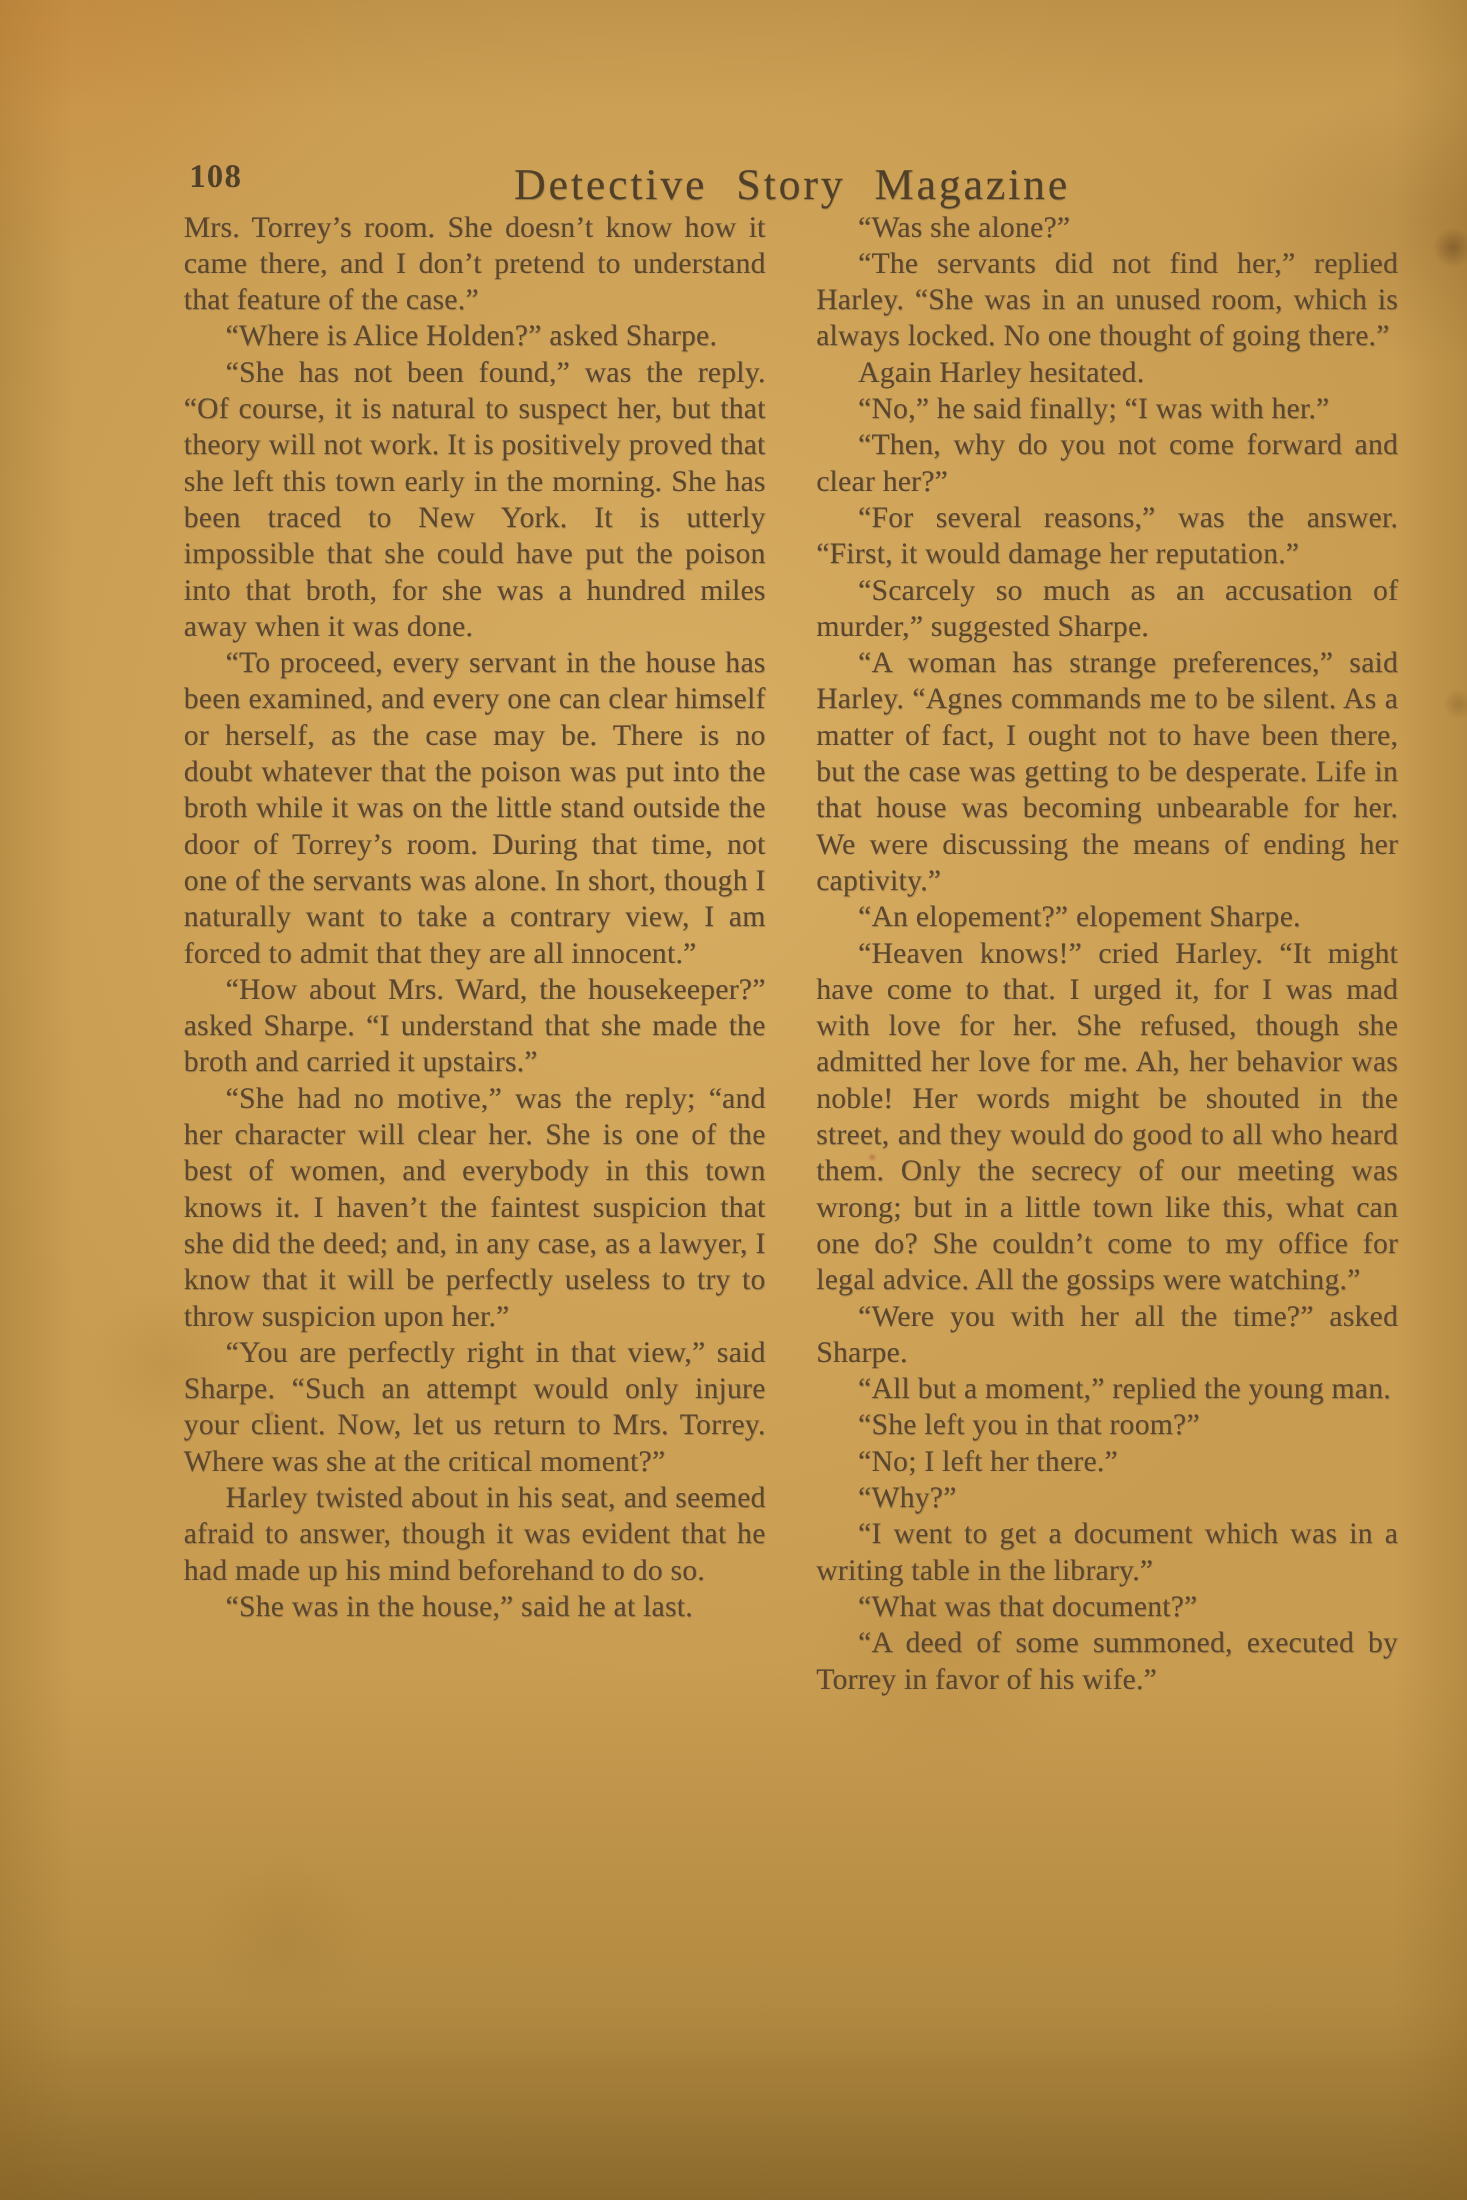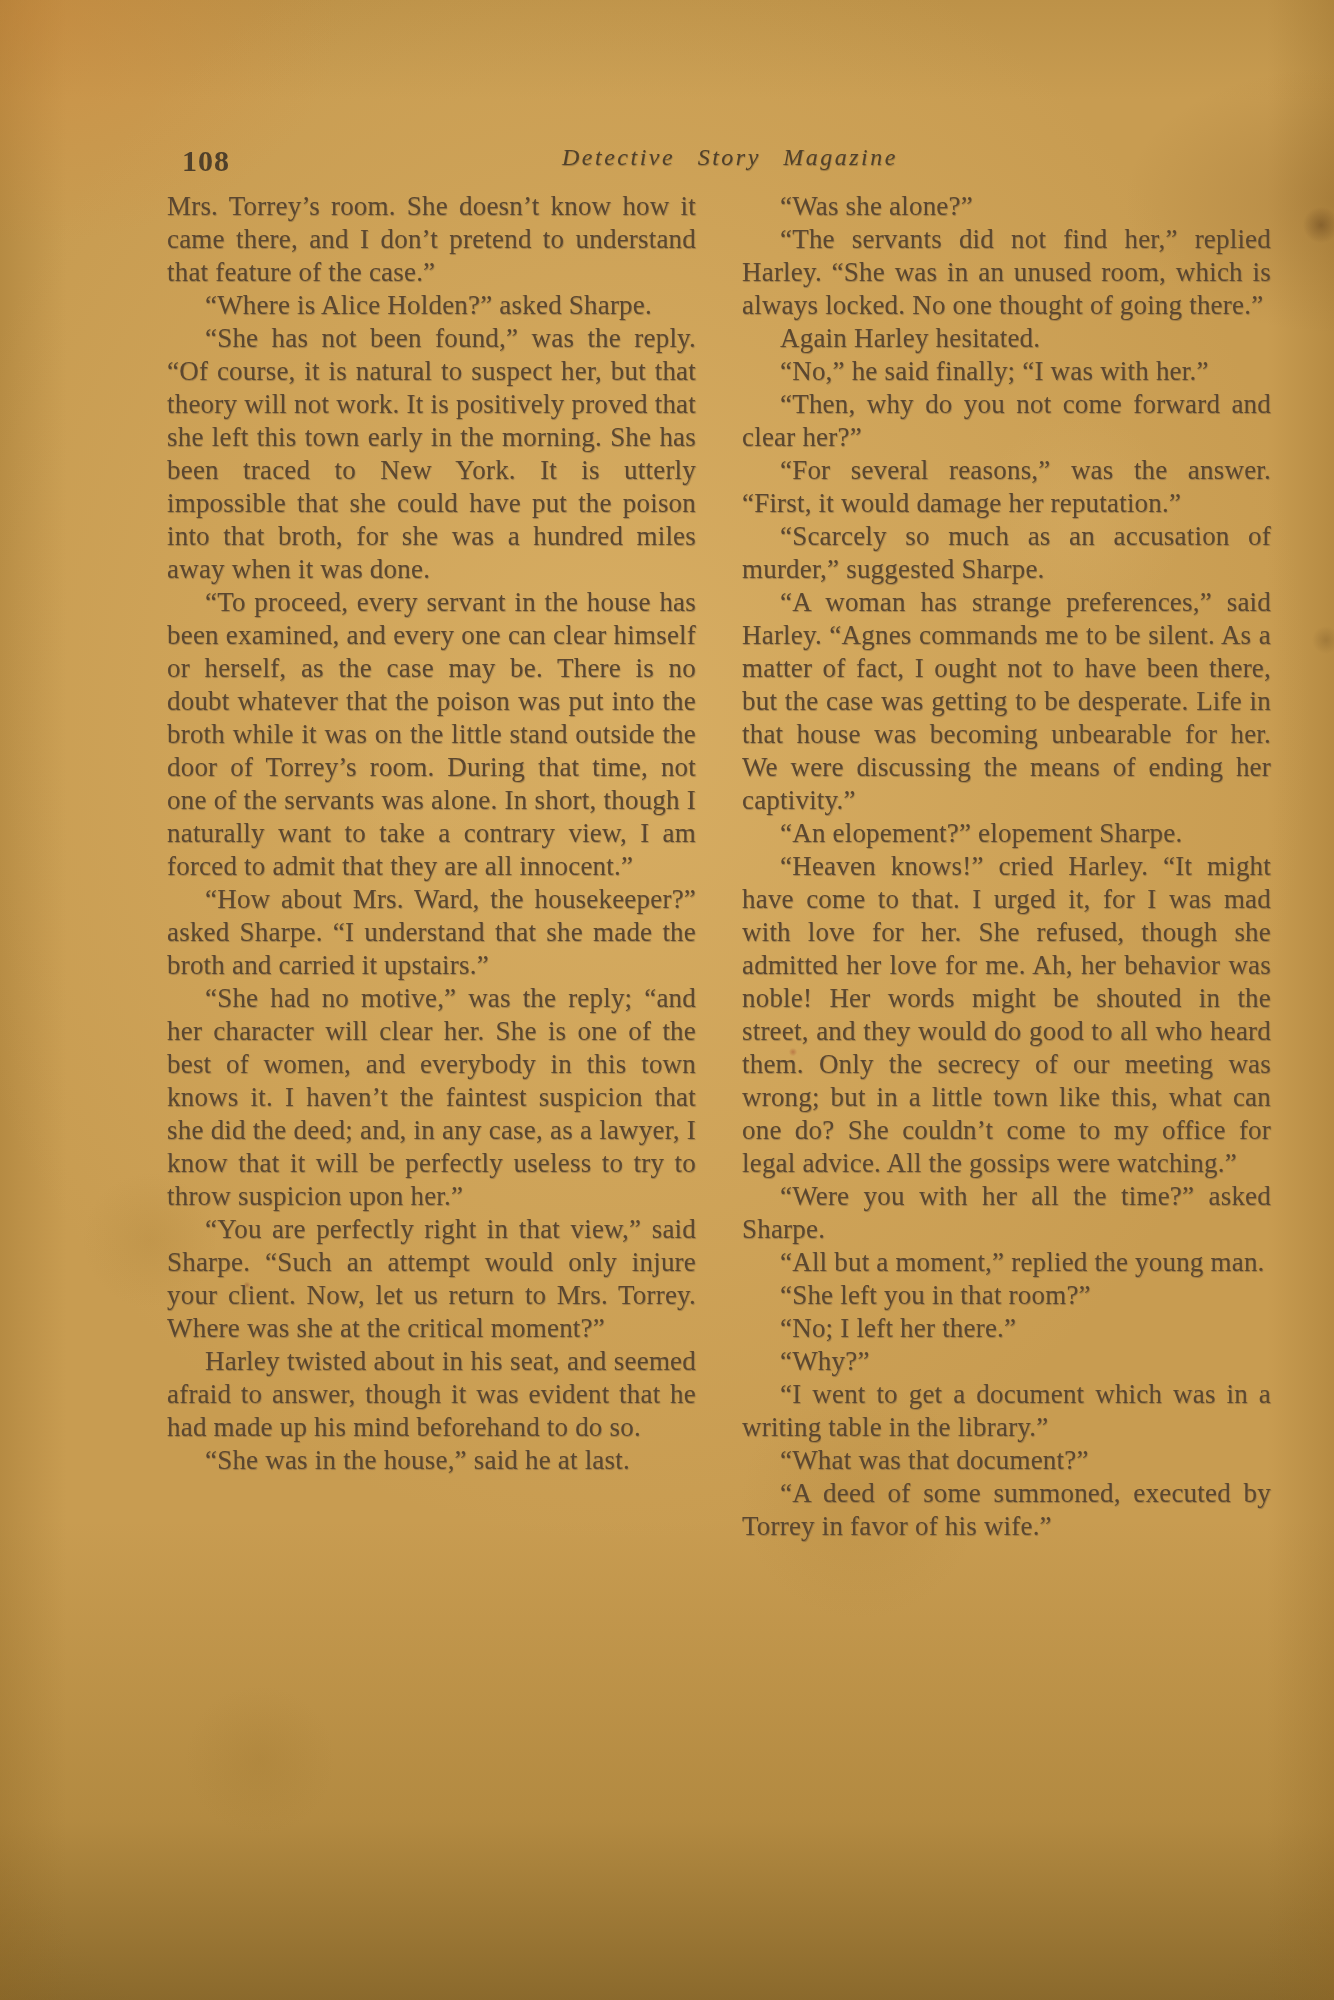--- a/index.html
+++ b/index.html
@@ -27,32 +27,31 @@
       radial-gradient(20px at 1326px 640px, rgba(95,65,25,0.25), rgba(95,65,25,0) 70%),
       radial-gradient(90px at 150px 1240px, rgba(170,128,55,0.25), rgba(170,128,55,0) 75%),
       radial-gradient(140px at 1080px 520px, rgba(225,185,115,0.20), rgba(225,185,115,0) 75%),
       radial-gradient(120px at 420px 760px, rgba(225,185,115,0.18), rgba(225,185,115,0) 75%),
       radial-gradient(160px at 860px 1500px, rgba(160,118,45,0.16), rgba(160,118,45,0) 75%),
       radial-gradient(100px at 260px 1760px, rgba(150,110,40,0.18), rgba(150,110,40,0) 75%),
       radial-gradient(6px at 793px 1052px, rgba(160,70,45,0.45), rgba(160,70,45,0) 70%),
       radial-gradient(5px at 247px 1285px, rgba(120,40,30,0.35), rgba(120,40,30,0) 70%);
   }
   .running-head{
-    position:absolute;left:178px;top:144px;width:1104px;height:40px;
+    position:absolute;left:168px;top:144px;width:1104px;height:40px;
     text-align:center;color:#50402a;
   }
   .folio{
     position:absolute;left:4px;top:0;
     font-size:30px;font-weight:700;letter-spacing:1px;
   }
   .head-title{
     display:inline-block;
-    font-size:24px;font-weight:400;letter-spacing:2.5px;word-spacing:14px;
+    font-size:40px;font-weight:400;letter-spacing:2.5px;word-spacing:14px;
     text-shadow:0.5px 0.5px 0.8px rgba(88,68,40,0.45);
-    font-style:italic;
   }
   .columns{
     position:absolute;left:167px;top:190px;width:1104px;
     display:flex;gap:46px;
   }
   .col{flex:1 1 0;min-width:0;}
   .col p{
     margin:0;
     font-size:27px;line-height:33px;
     color:#5b4730;

